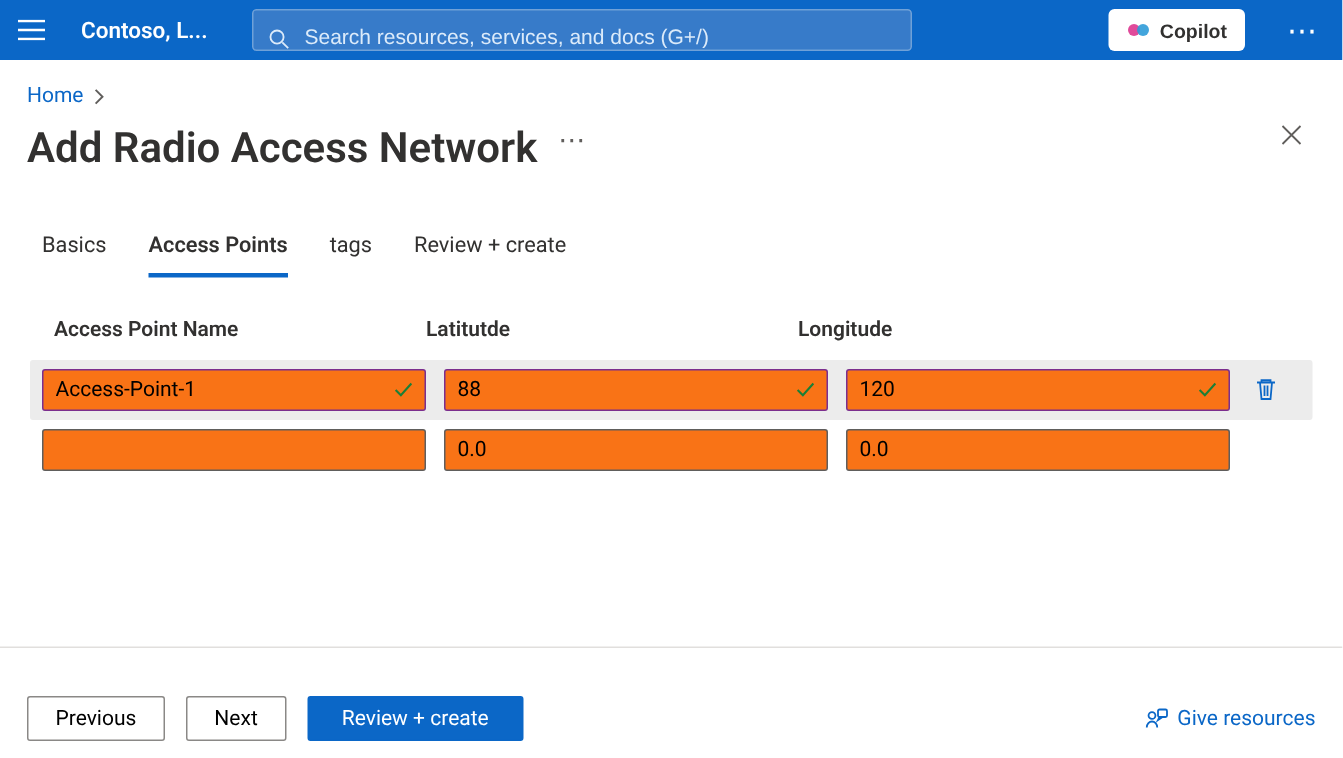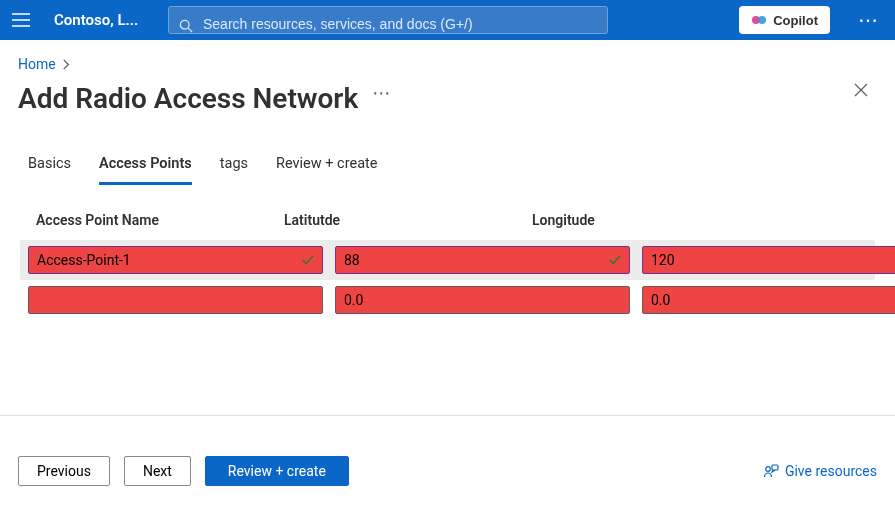--- a/index.html
+++ b/index.html
@@ -72,39 +72,39 @@
   .col-lat  { width:248px; padding-left:8px; }
   .col-lon  { width:248px; padding-left:8px; }
 
   .grid-row { display:flex; align-items:center; gap:12px; padding:6px 0; }
   .grid-row.highlight { background:#ececec; border-radius:2px; padding:6px 0; margin:0 -8px; padding-left:8px; padding-right:8px; }
   .cell-input {
     position:relative;
     display:flex; align-items:center;
   }
   .cell-input input {
-    width:295px; height:28px;
+    width:256px; height:28px;
     border:1px solid #605e5c; border-radius:2px;
     padding:0 24px 0 8px;
     font-size:14px; font-family:inherit;
-    background:#ef4444; outline:none;
+    background:#f97316; outline:none;
   }
   .cell-input.valid input { border-color:#7b2e8e; }
   .check {
     position:absolute; right:8px; color:#1a7f37;
     display:flex; align-items:center;
   }
   .trash { cursor:pointer; color:#0b67c7; margin-left:4px; display:flex; align-items:center; }
 
   
   .footer {
     border-top:1px solid #e1dfdd;
     padding:20px 18px 0;
     display:flex; align-items:center; gap:14px;
-    flex-shrink:0; height:90px;
+    flex-shrink:0; height:74px;
   }
   .btn {
     height:30px; padding:0 18px;
     border:1px solid #8a8886; background:#fff;
     font-size:14px; font-family:inherit;
     border-radius:2px; cursor:pointer;
   }
   .btn.primary { background:#0b67c7; border-color:#0b67c7; color:#fff; padding:0 22px; }
   .feedback { margin-left:auto; color:#0b67c7; display:flex; align-items:center; gap:6px; cursor:pointer; font-size:14px; }
 

